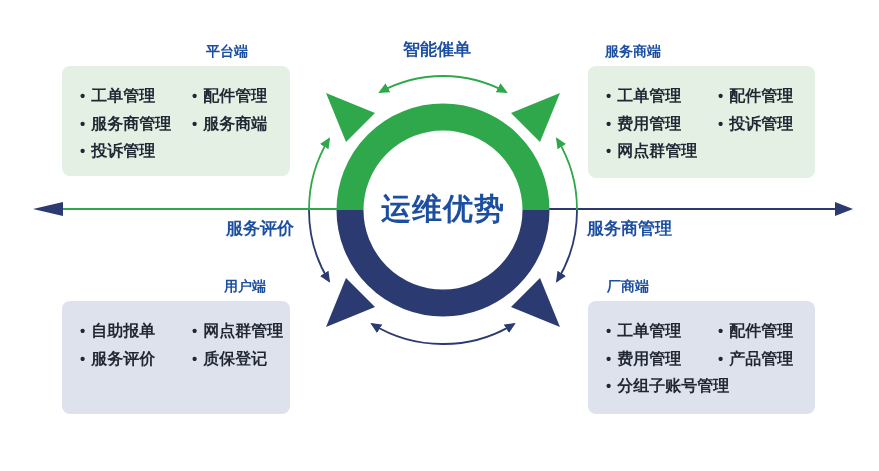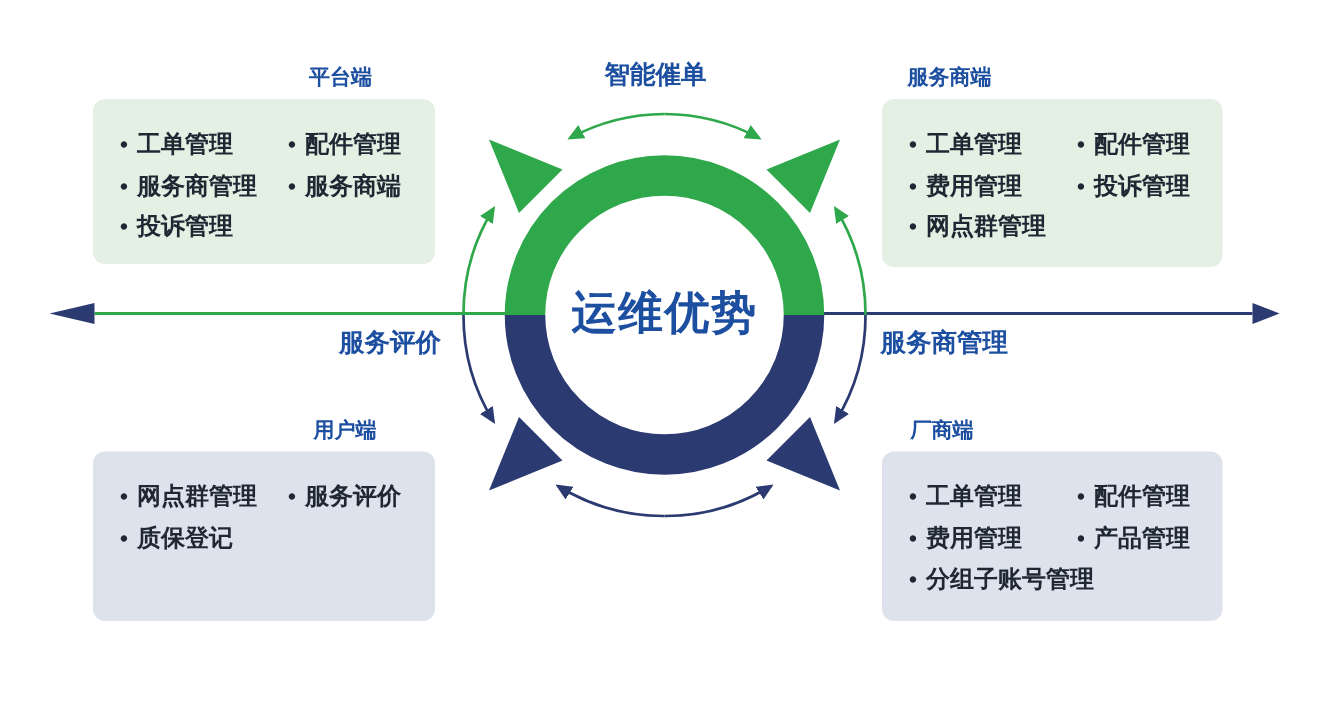--- a/index.html
+++ b/index.html
@@ -11,21 +11,21 @@
   .stage{position:relative;width:879px;height:471px;background:var(--background);overflow:hidden;}
   .stage svg{position:absolute;left:0;top:0;}
 
   
   .g-fill{fill:var(--green);} .n-fill{fill:var(--navy);}
   .g-stroke{stroke:var(--green);fill:none;} .n-stroke{stroke:var(--navy);fill:none;}
   .ring{stroke-width:27;} .thin{stroke-width:1.8;} .hline{stroke-width:2;}
 
   
   .panel-title{position:absolute;font-size:14px;font-weight:bold;color:var(--title_blue);white-space:nowrap;margin-top:12px;}
-  .t0{left:206px;top:31px;} .t1{left:605px;top:31px;} .t2{left:209px;top:266px;text-align:right;} .t3{left:607px;top:266px;}
+  .t0{left:206px;top:31px;} .t1{left:605px;top:31px;} .t2{left:224px;top:266px;text-align:right;} .t3{left:607px;top:266px;}
   .panel-box{position:absolute;border-radius:8px;box-sizing:border-box;padding:17px 10px 10px 18px;
              display:grid;grid-template-columns:112px 1fr;grid-auto-rows:27.5px;align-items:center;}
   .green-box{background:var(--panel_green_bg);}
   .gray-box{background:var(--panel_gray_bg);}
   .b0{left:62px;top:66px;width:228px;height:110px;}
   .b1{left:588px;top:66px;width:227px;height:112px;}
   .b2{left:62px;top:301px;width:228px;height:113px;}
   .b3{left:588px;top:301px;width:227px;height:113px;}
   .item{font-size:16px;font-weight:600;color:var(--item_text);white-space:nowrap;}
   .item::before{content:"\2022";margin-right:6px;font-size:15px;}
@@ -97,20 +97,21 @@
   <div class="panel-box green-box b1">
     <span class="item">工单管理</span>
     <span class="item">配件管理</span>
     <span class="item">费用管理</span>
     <span class="item">投诉管理</span>
     <span class="item">网点群管理</span>
   </div>
 
   <div class="panel-title t2">用户端</div>
   <div class="panel-box gray-box b2">
+    <span class="item">自助报单</span>
     <span class="item">网点群管理</span>
     <span class="item">服务评价</span>
     <span class="item">质保登记</span>
   </div>
 
   <div class="panel-title t3">厂商端</div>
   <div class="panel-box gray-box b3">
     <span class="item">工单管理</span>
     <span class="item">配件管理</span>
     <span class="item">费用管理</span>

